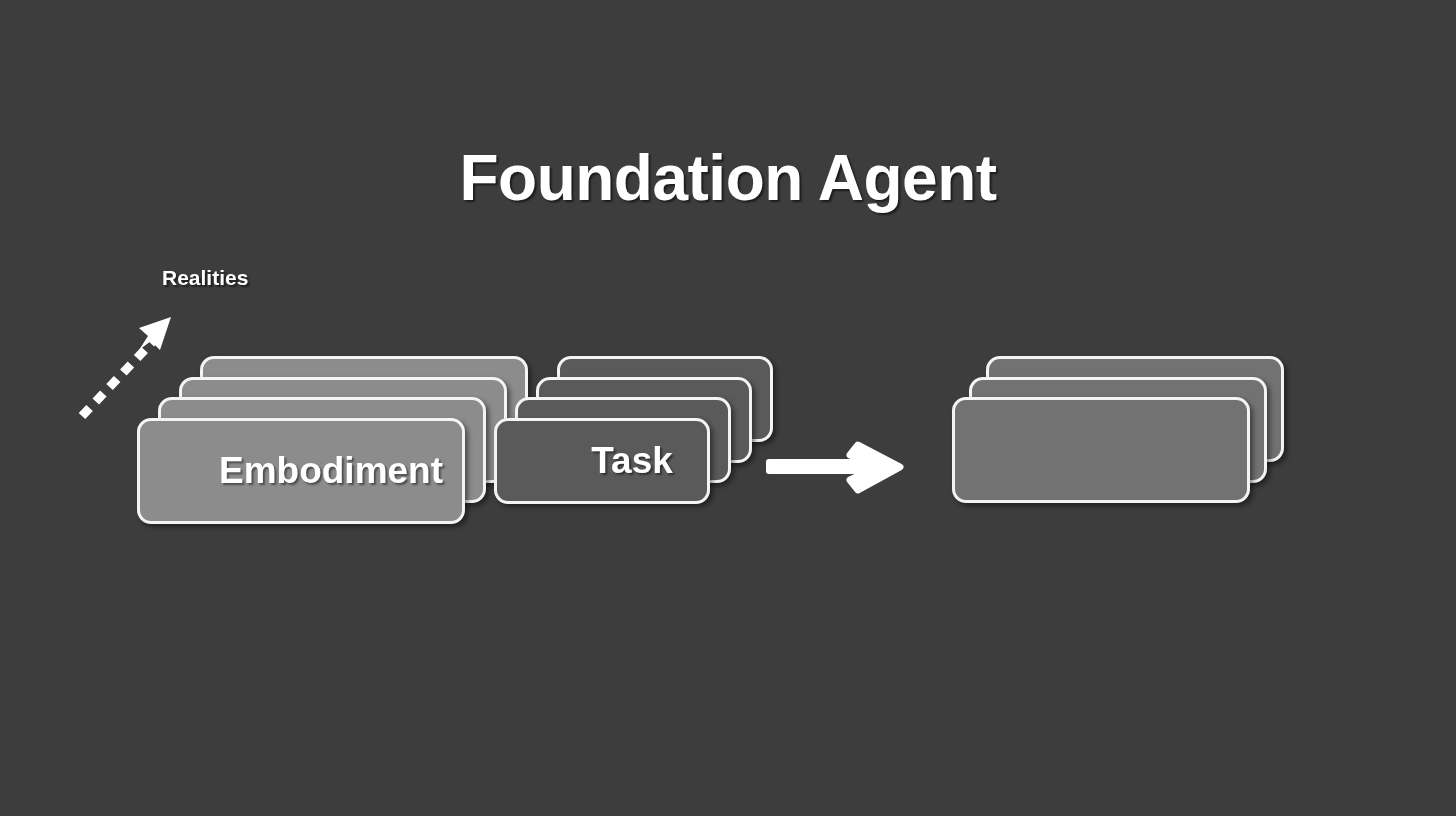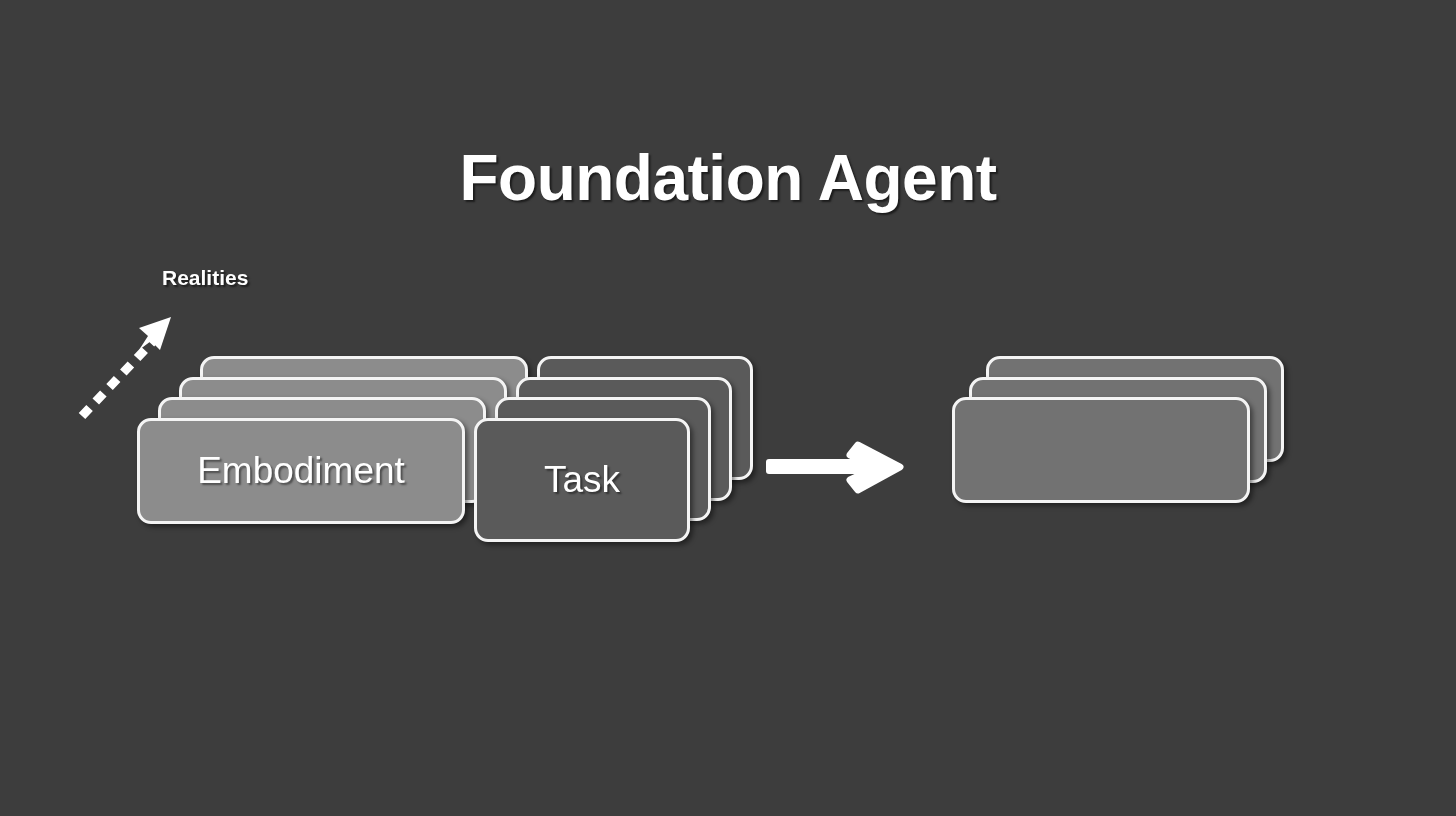--- a/index.html
+++ b/index.html
@@ -68,37 +68,38 @@
   .card-label {
     position: absolute;
     left: 0;
     top: 0;
     width: 100%;
     height: 100%;
     display: flex;
     align-items: center;
     justify-content: center;
     font-size: 37px;
-    font-weight: normal;
+    font-weight: bold;
     color: #ffffff;
     text-shadow: 2px 2px 2px rgba(0,0,0,0.45);
     white-space: nowrap;
+    padding-left: 30px;
   }
 
   
   #stack-embodiment { left: 137px; top: 356px; width: 392px; height: 172px; }
   #stack-embodiment .card { width: 328px; height: 106px; }
   #stack-embodiment .c0 { left: 0px;  top: 62px; }
   #stack-embodiment .c1 { left: 21px; top: 41px; }
   #stack-embodiment .c2 { left: 42px; top: 21px; }
   #stack-embodiment .c3 { left: 63px; top: 0px;  }
 
   
   #stack-task { left: 474px; top: 356px; width: 280px; height: 172px; }
-  #stack-task .card { width: 216px; height: 124px; }
+  #stack-task .card { width: 216px; height: 86px; margin-left: 20px; }
   #stack-task .c0 { left: 0px;  top: 62px; }
   #stack-task .c1 { left: 21px; top: 41px; }
   #stack-task .c2 { left: 42px; top: 21px; }
   #stack-task .c3 { left: 63px; top: 0px;  }
 
   
   #stack-action { left: 935px; top: 356px; width: 352px; height: 172px; }
   #stack-action .card { width: 298px; height: 106px; }
   #stack-action .c0 { left: 0px;  top: 62px; }
   #stack-action .c1 { left: 17px; top: 41px; }

